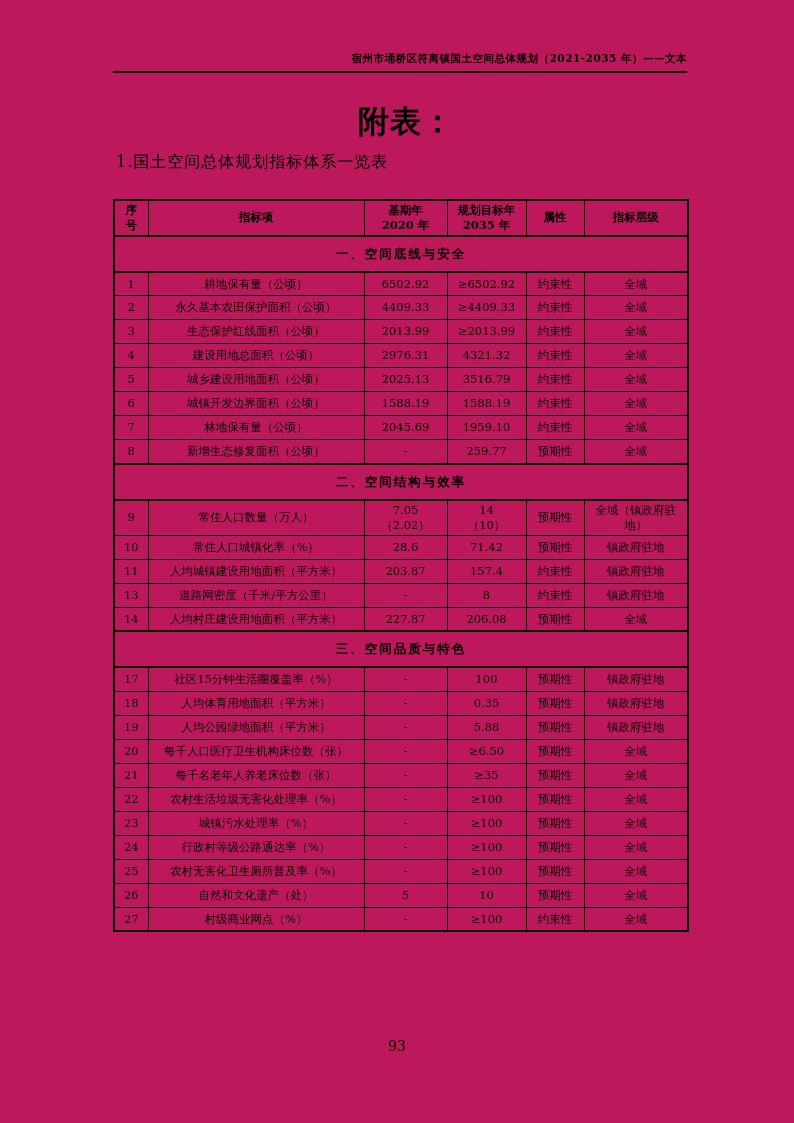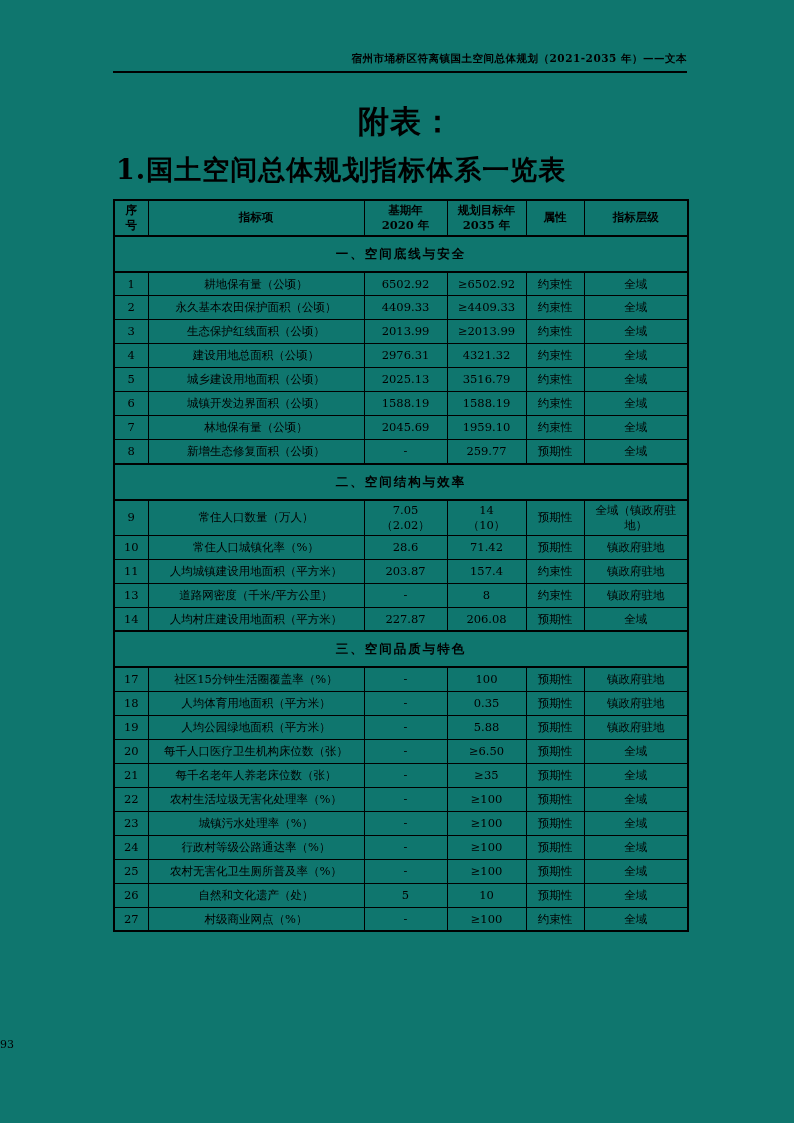--- a/index.html
+++ b/index.html
@@ -1,19 +1,19 @@
 <!DOCTYPE html>
 <html><head>
 <meta charset="utf-8">
 <style>
   * { margin:0; padding:0; box-sizing:border-box; }
   html,body { background:#888; }
   .page {
     width:794px; height:1123px;
-    background:#0f766e;
+    background:#be185d;
     position:relative;
     margin:0 auto;
     font-family:"DejaVu Serif","Liberation Serif",serif;
     color:#000;
     overflow:hidden;
   }
   .running-header {
     position:absolute; top:52px; left:113px; width:574px;
     text-align:right;
     font-size:10.5px; font-weight:bold;
@@ -25,21 +25,21 @@
   }
   .doc-title {
     position:absolute; top:101px; left:9px; width:100%;
     text-align:center;
     font-size:31px; font-weight:bold;
     font-family:"DejaVu Sans","Liberation Sans",sans-serif;
     letter-spacing:1px;
   }
   .doc-subtitle {
     position:absolute; top:152px; left:116px;
-    font-size:27px; font-weight:bold;
+    font-size:16px; font-weight:normal;
     letter-spacing:1px;
   }
   table.indicator-table {
     position:absolute; top:199px; left:113px;
     width:574px;
     border-collapse:collapse;
     border:2px solid #000;
     table-layout:fixed;
   }
   .indicator-table th, .indicator-table td {
@@ -61,22 +61,22 @@
     font-weight:bold;
     font-size:12.5px;
     height:36px;
     border-top:2px solid #000;
     border-bottom:2px solid #000;
     letter-spacing:2px;
   }
   .indicator-table tr.data-row td { height:24px; }
   .page-footer {
     position:absolute; top:1038px; left:0; width:100%;
-    text-align:left;
-    font-size:11px;
+    text-align:center;
+    font-size:14px;
   }
 </style>
 </head>
 <body>
 
 <div class="page">
 
   <div class="running-header">宿州市埇桥区符离镇国土空间总体规划（2021-2035 年）——文本</div>
 
   <hr class="header-rule">

